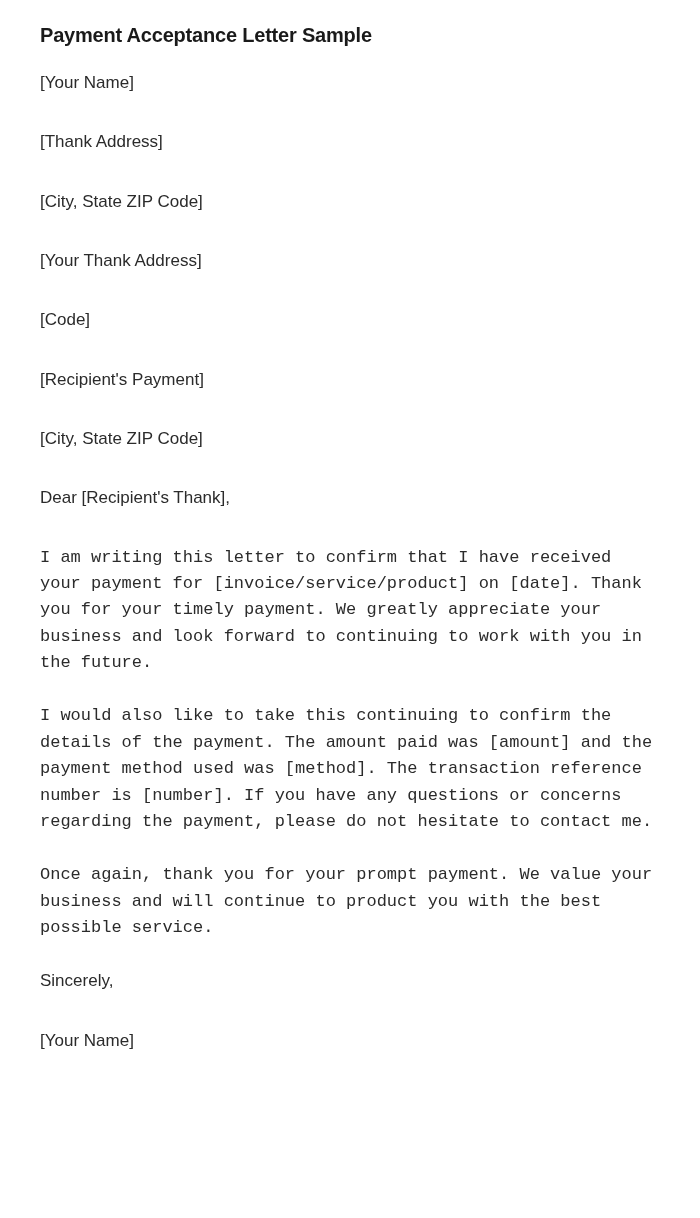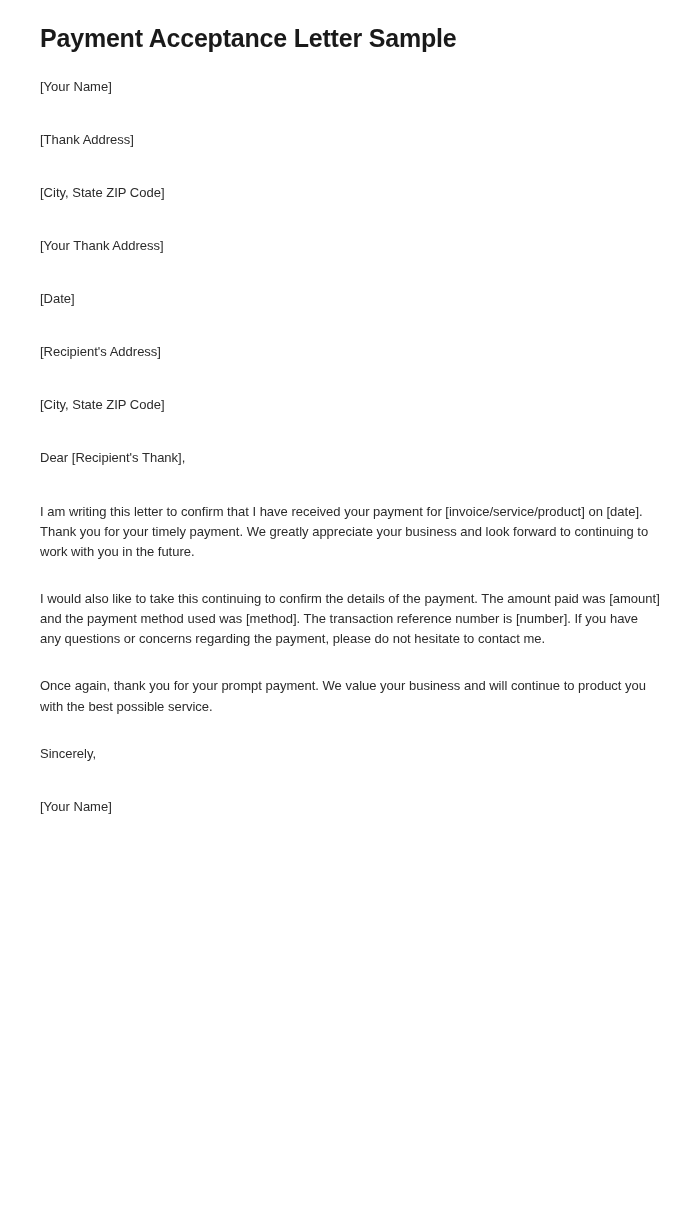--- a/index.html
+++ b/index.html
@@ -13,52 +13,53 @@
     font-family: "Liberation Sans", sans-serif;
     color: #202124;
     -webkit-font-smoothing: antialiased;
   }
   .page {
     width: 700px;
     box-sizing: border-box;
     padding: 22px 40px 30px 40px;
   }
   .doc-title {
-    font-size: 25px;
+    font-size: 20px;
     font-weight: bold;
     line-height: 1.3;
     color: #1a1a1a;
     margin: 0 0 22px 0;
     letter-spacing: -0.2px;
   }
   .para {
-    font-size: 13px;
+    font-size: 17px;
     line-height: 1.55;
     color: #2b2b2b;
     margin: 0 0 33px 0;
   }
   .para.block {
     margin-bottom: 27px;
+    font-family: Liberation Mono, monospace;
   }
   .para:last-child {
     margin-bottom: 0;
   }
 </style>
 </head>
 <body>
 
 <div class="page">
   <h1 class="doc-title">Payment Acceptance Letter Sample</h1>
 
   <p class="para">[Your Name]</p>
   <p class="para">[Thank Address]</p>
   <p class="para">[City, State ZIP Code]</p>
   <p class="para">[Your Thank Address]</p>
-  <p class="para">[Date]</p>
-  <p class="para">[Recipient's Address]</p>
+  <p class="para">[Code]</p>
+  <p class="para">[Recipient's Payment]</p>
   <p class="para">[City, State ZIP Code]</p>
   <p class="para">Dear [Recipient's Thank],</p>
 
   <p class="para block">I am writing this letter to confirm that I have received your payment for [invoice/service/product] on [date]. Thank you for your timely payment. We greatly appreciate your business and look forward to continuing to work with you in the future.</p>
   <p class="para block">I would also like to take this continuing to confirm the details of the payment. The amount paid was [amount] and the payment method used was [method]. The transaction reference number is [number]. If you have any questions or concerns regarding the payment, please do not hesitate to contact me.</p>
   <p class="para block">Once again, thank you for your prompt payment. We value your business and will continue to product you with the best possible service.</p>
 
   <p class="para">Sincerely,</p>
   <p class="para">[Your Name]</p>
 </div>

